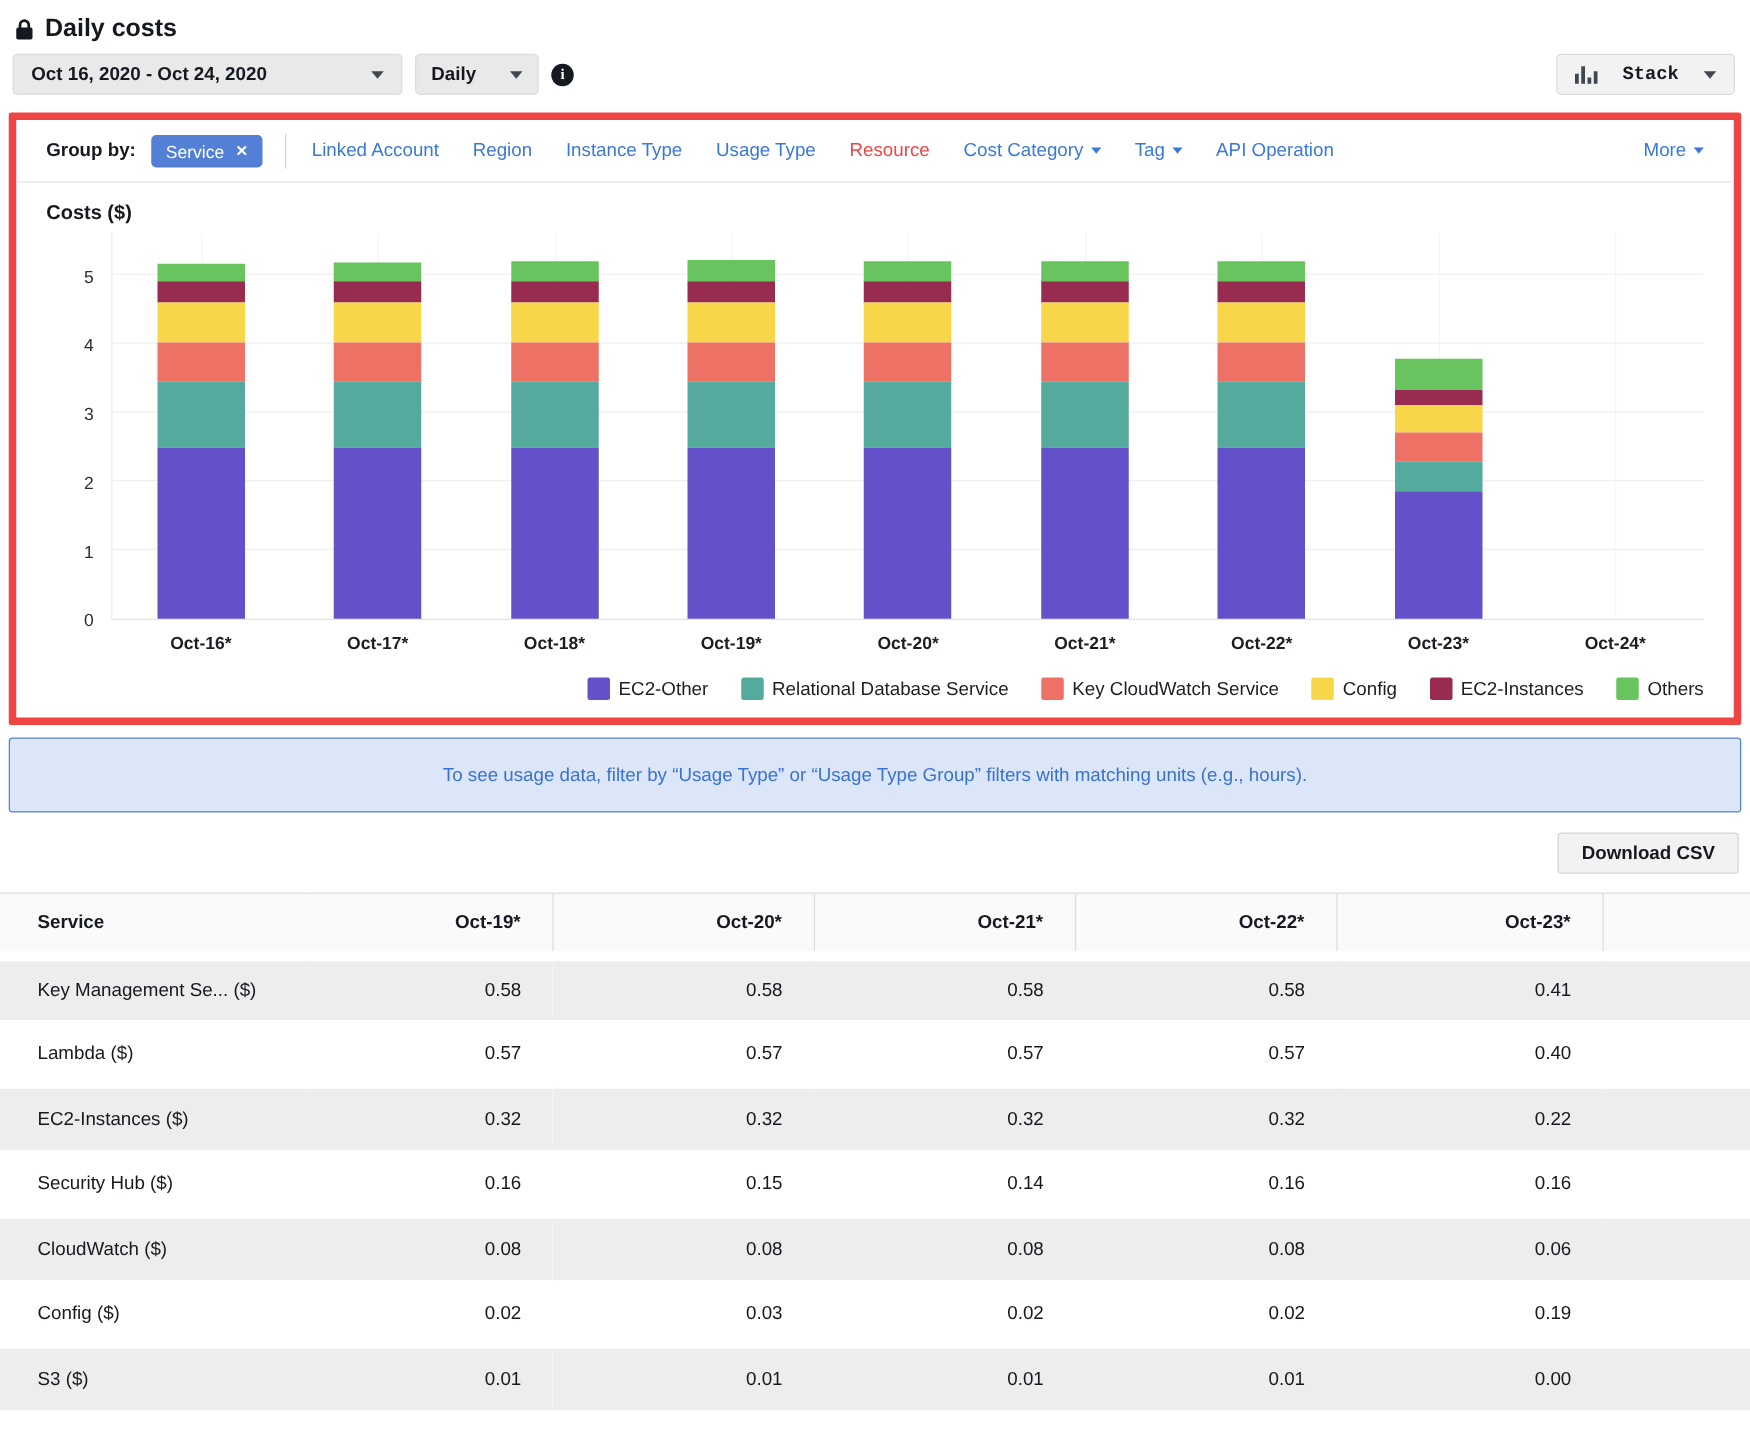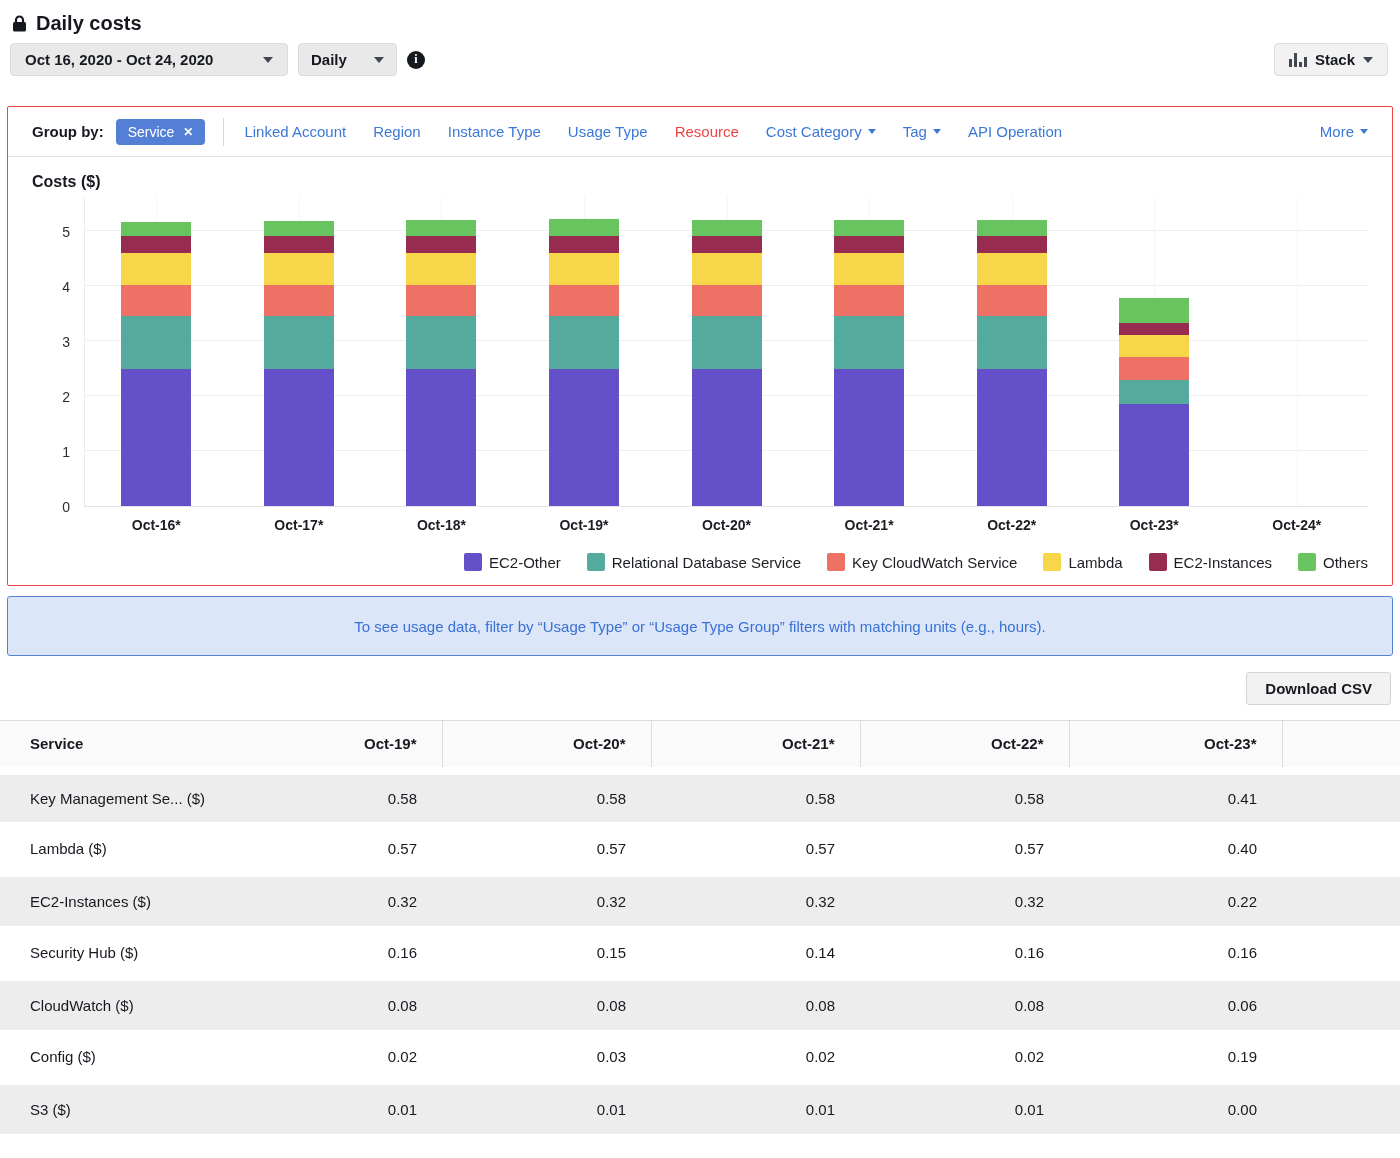--- a/index.html
+++ b/index.html
@@ -13,34 +13,34 @@
   .title-row h1 { font-size:20px; font-weight:700; }
   .lock { width:15px; height:17px; }
 
   .controls-row { display:flex; align-items:center; gap:10px; padding:8px 12px 0 10px; }
   .btn {
     background:#e9e9e9; border:1px solid #dcdcdc; border-radius:4px;
     height:33px; display:flex; align-items:center; font-weight:700; font-size:15px;
     cursor:pointer; color:#16191f;
   }
   .btn .chev { margin-left:auto; }
-  .date-btn { width:278px; padding:0 14px; }
+  .date-btn { width:312px; padding:0 14px; }
   .gran-btn { width:99px; padding:0 12px; gap:10px; }
   .chev { width:0; height:0; border-left:5px solid transparent; border-right:5px solid transparent; border-top:6px solid #414750; }
   .info-circle {
     width:18px; height:18px; border-radius:50%; background:#16191f; color:#fff;
     font-size:12px; font-weight:700; display:flex; align-items:center; justify-content:center;
     font-family:"Liberation Serif", serif; cursor:pointer;
   }
   .spacer { flex:1; }
-  .stack-btn { background:#f2f2f2; padding:0 14px; gap:8px; }
+  .stack-btn { background:#f2f2f2; padding:0 14px; gap:20px;font-family:Liberation Mono, monospace; }
   .stack-icon { display:flex; align-items:flex-end; gap:2px; height:14px; }
   .stack-icon i { display:block; width:3px; background:#414750; }
 
-  .panel { margin:30px 7px 0 7px; border:1px solid #ef4444; border-radius:2px; }
+  .panel { margin:14px 7px 0 7px; border:6px solid #ef4444; border-radius:2px; }
   .groupby-row {
     display:flex; align-items:center; height:50px; padding:0 24px;
     border-bottom:1px solid #e4e4e4; font-size:15px;
   }
   .groupby-label { font-weight:700; margin-right:12px; }
   .chip {
     background:#5380d6; color:#fff; border-radius:4px; padding:5px 12px;
     font-size:14px; display:flex; align-items:center; gap:9px; cursor:pointer;
   }
   .chip .x { font-weight:700; font-size:12px; }
@@ -295,21 +295,21 @@
         <div class="legend-item">
           <span class="swatch" style="background: rgb(84, 171, 157);"></span>
           <span class="legend-label">Relational Database Service</span>
         </div>
         <div class="legend-item">
           <span class="swatch" style="background: rgb(237, 113, 100);"></span>
           <span class="legend-label">Key CloudWatch Service</span>
         </div>
         <div class="legend-item">
           <span class="swatch" style="background: rgb(247, 214, 74);"></span>
-          <span class="legend-label">Lambda</span>
+          <span class="legend-label">Config</span>
         </div>
         <div class="legend-item">
           <span class="swatch" style="background: rgb(152, 43, 80);"></span>
           <span class="legend-label">EC2-Instances</span>
         </div>
         <div class="legend-item">
           <span class="swatch" style="background: rgb(104, 196, 94);"></span>
           <span class="legend-label">Others</span>
         </div>
       </div>

